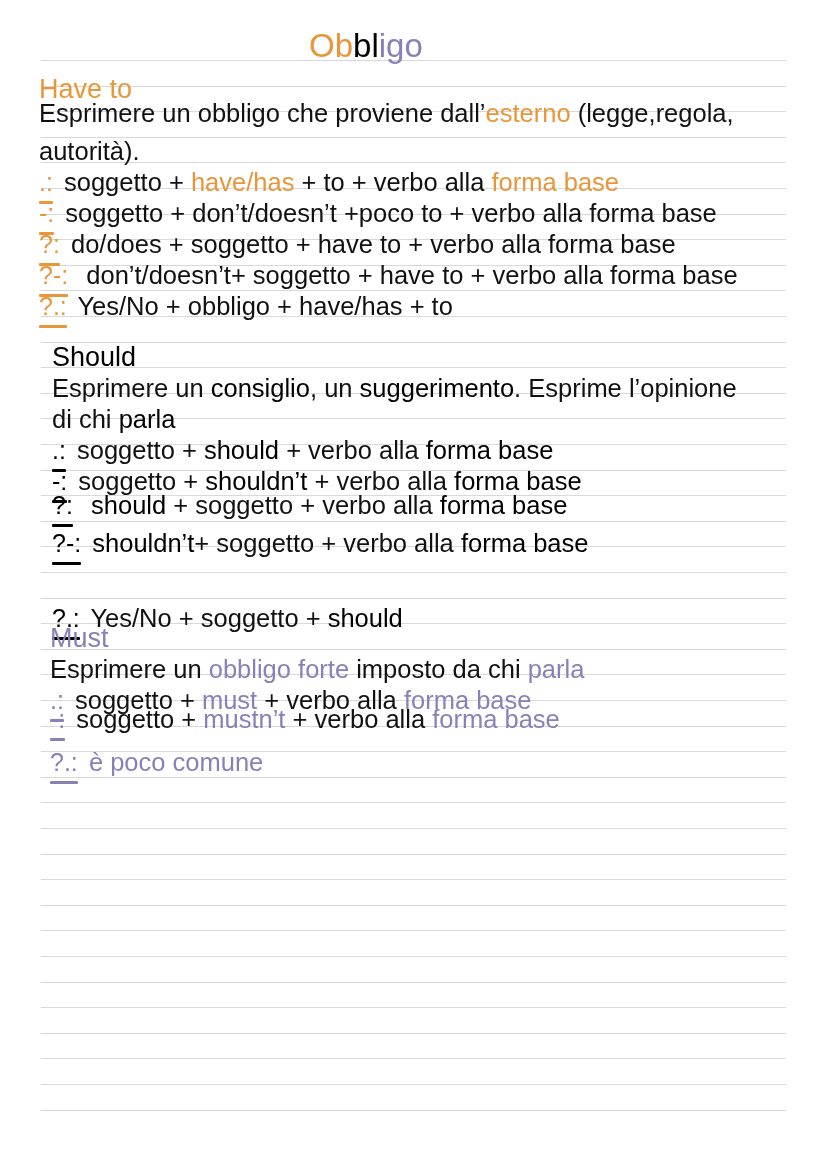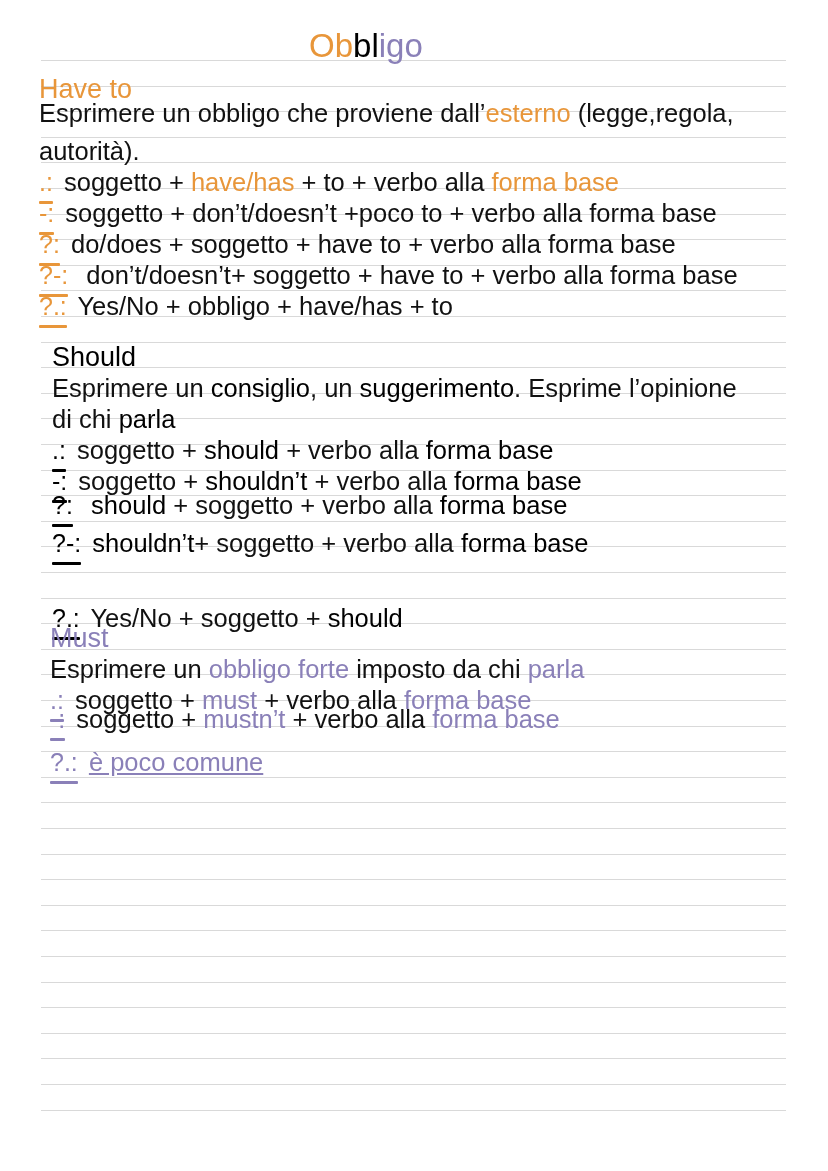--- a/index.html
+++ b/index.html
@@ -146,17 +146,17 @@
     <div class="line" style="top:31px;">
       <span style="white-space: pre;">Esprimere un </span><span class="purple" style="white-space: pre;">obbligo forte</span><span style="white-space: pre;"> imposto da chi </span><span class="purple" style="white-space: pre;">parla</span>
     </div>
     <div class="line" style="top:62px;">
       <span class="pfx purple" style="white-space: pre;">.:</span><span style="white-space: pre;"> soggetto + </span><span class="purple" style="white-space: pre;">must</span><span style="white-space: pre;"> + verbo alla </span><span class="purple" style="white-space: pre;">forma base</span>
     </div>
     <div class="line" style="top:81px;">
       <span class="pfx purple" style="white-space: pre;">-:</span><span style="white-space: pre;"> soggetto + </span><span class="purple" style="white-space: pre;">mustn’t</span><span style="white-space: pre;"> + verbo alla </span><span class="purple" style="white-space: pre;">forma base</span>
     </div>
     <div class="line" style="top:124px;">
-      <span class="pfx purple" style="white-space: pre;">?.:</span><span style="white-space: pre;"> </span><span class="purple" style="white-space: pre; text-decoration: underline;">è poco comune</span>
+      <span class="pfx purple" style="white-space: pre;">?.:</span><span style="white-space: pre;"> </span><span class="purple" style="white-space: pre;">è poco comune</span>
     </div>
   </div>
 
 </div>
 
 </body></html>

